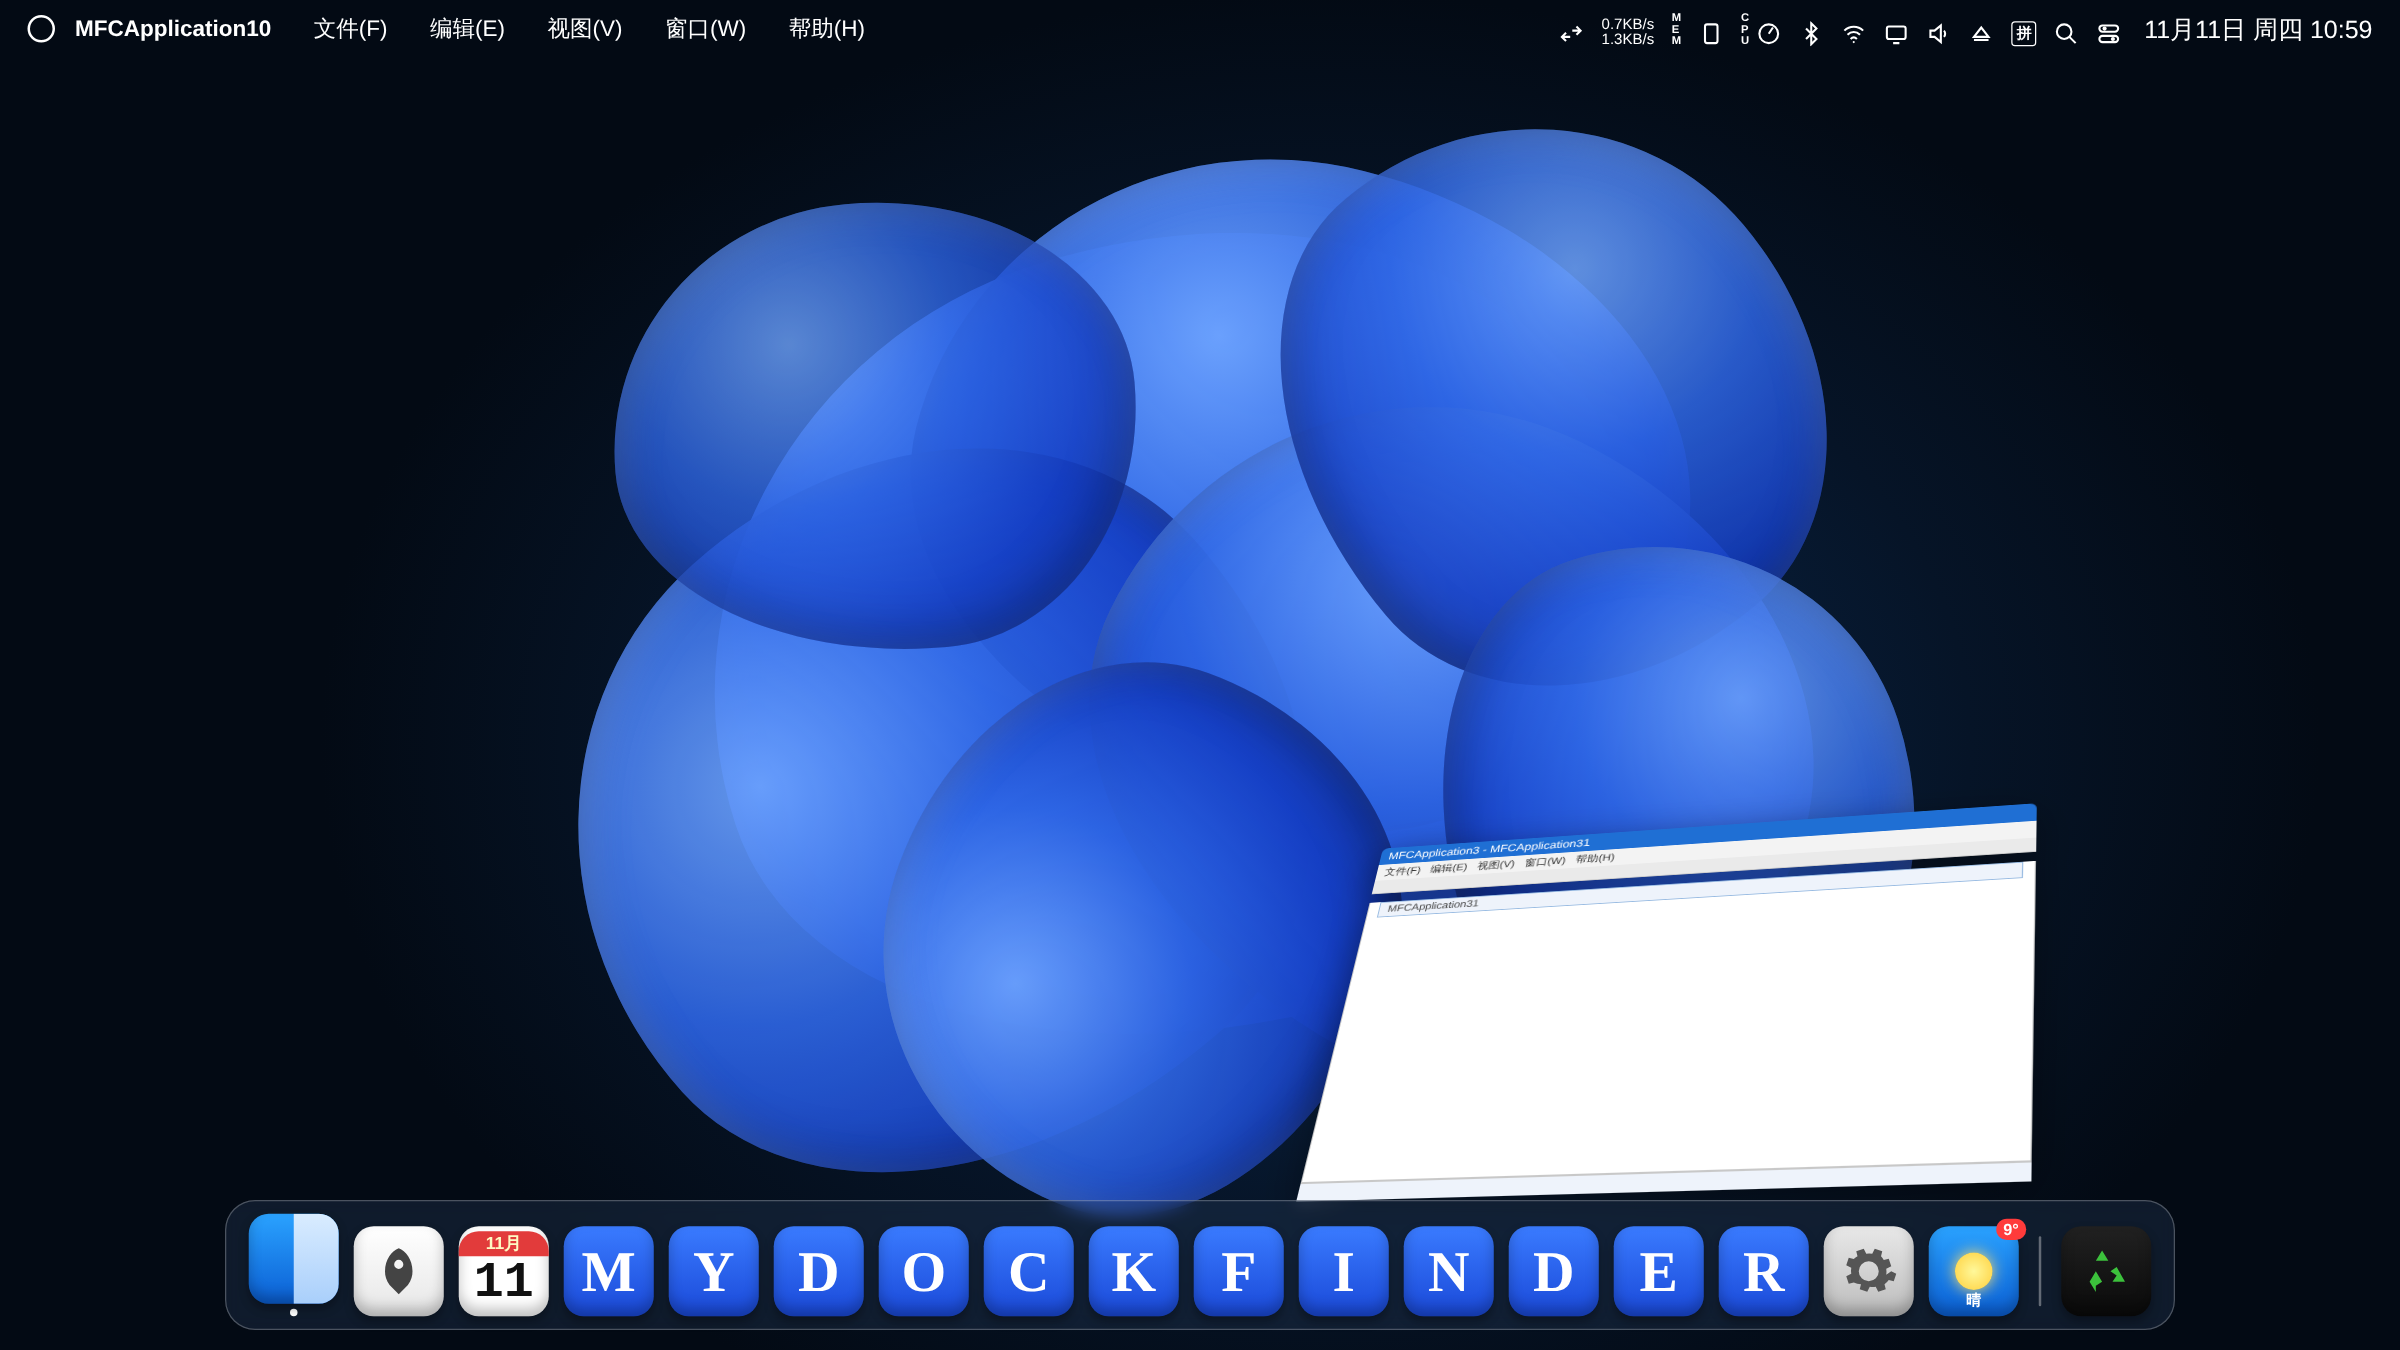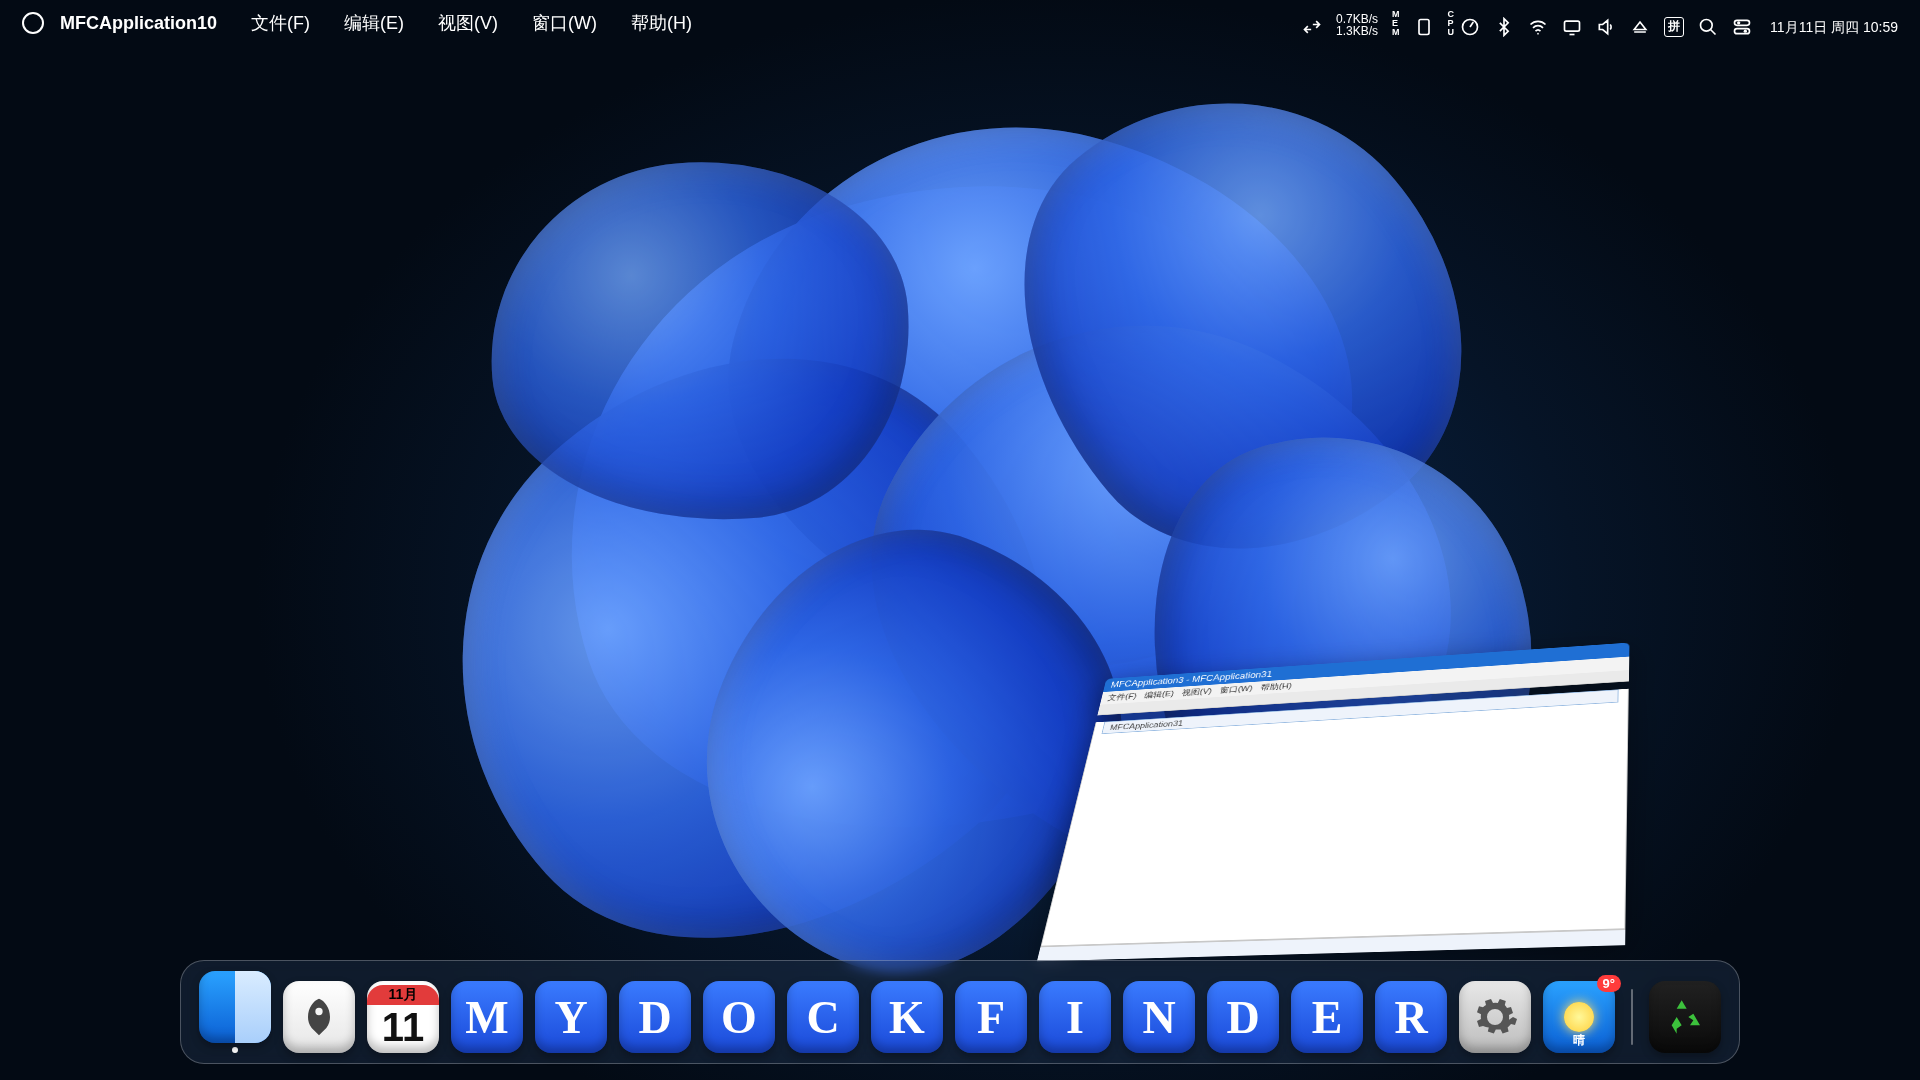--- a/index.html
+++ b/index.html
@@ -23,21 +23,21 @@
   }
   .menubar .app-name { font-weight: 700; margin-right: 14px; white-space: nowrap; }
   .menubar .menu-item { padding: 0 14px; white-space: nowrap; cursor: default; }
   .menubar .spacer { flex: 1; }
   .menubar .tray { display: flex; align-items: flex-end; gap: 14px; font-size: 16px; }
   .menubar .net { display:flex; flex-direction:column; font-size:12px; line-height:1; text-align:right;}
   .menubar .mem-label { display:flex; flex-direction:column; font-size:9px; line-height:1; font-weight:700;}
   .menubar .cpu-label { display:flex; flex-direction:column; font-size:9px; line-height:1; font-weight:700; margin-right:-8px;}
   .menubar svg { width: 20px; height: 20px; fill: none; stroke: #fff; stroke-width: 2; }
   .tray-icon-box { width:20px; height:20px; border:1.5px solid #fff; border-radius:3px; display:flex; align-items:center; justify-content:center; font-size:12px; font-weight:700;}
-  .datetime { white-space: nowrap; font-size: 14px; margin-left: 4px;}
+  .datetime { white-space: nowrap; font-size: 20px; margin-left: 4px;}
 
   
   .bloom { position:absolute; left:50%; top:52%; transform:translate(-50%,-50%); width:1300px; height:980px; }
   .petal {
     position:absolute; border-radius:48% 52% 40% 60% / 55% 45% 55% 45%;
     background: radial-gradient(circle at 35% 30%, #6ea4ff 0%, #2e66e5 35%, #143dc3 65%, #0a2486 100%);
     box-shadow: inset -4px -10px 40px rgba(0,0,0,.35), inset 6px 10px 30px rgba(180,210,255,.25);
   }
   .p1{left:250px;top:120px;width:760px;height:640px;transform:rotate(-18deg)}
   .p2{left:420px;top:60px;width:620px;height:520px;transform:rotate(14deg);opacity:.95}
@@ -89,22 +89,22 @@
     position:relative; overflow:hidden;
   }
   .dock .finder::before{
     content:""; position:absolute; left:50%; top:0; bottom:0; width:50%;
     background: linear-gradient(#d9ecff,#a9cffb);
   }
   .dock .finder .face{position:relative; width:100%; height:100%;}
   .dock .launch { background: linear-gradient(#ffffff,#e6e6e6); }
   .dock .launch svg{width:44px;height:44px;fill:#444}
   .dock .calendar { background:#fff; flex-direction:column; }
-  .dock .calendar .m{background:#e23b3b;color:#000000;font-size:14px;width:100%;text-align:center;border-radius:16px 16px 0 0;padding:1px 0;font-family:Arial;}
-  .dock .calendar .d{color:#111;font-size:40px;font-family:Liberation Sans, sans-serif;font-weight:600;}
+  .dock .calendar .m{background:#e23b3b;color:#fef9c3;font-size:14px;width:100%;text-align:center;border-radius:16px 16px 0 0;padding:1px 0;font-family:Arial;}
+  .dock .calendar .d{color:#111;font-size:40px;font-family:Liberation Mono, monospace;font-weight:600;}
   .dock .settings { background: linear-gradient(#e8e8e8,#bcbcbc); }
   .dock .settings svg{width:48px;height:48px;fill:#555}
   .dock .weather { background: linear-gradient(#2aa2ff,#0b5fd4); position:relative;}
   .dock .weather .sun{width:30px;height:30px;background:radial-gradient(#fff89a,#ffcf3a);border-radius:50%;box-shadow:0 0 12px #ffdf6a}
   .dock .weather .badge{
     position:absolute; top:-6px; right:-6px; background:#ff3b3b;color:#fff;
     font-size:13px; font-family:Arial; border-radius:10px; padding:1px 6px; font-weight:600;
   }
   .dock .weather .lbl{position:absolute;bottom:4px;left:0;right:0;text-align:center;font-size:12px;font-family:Arial;font-weight:600}
   .dock .recycle { background: linear-gradient(#212121,#0a0a0a); }

